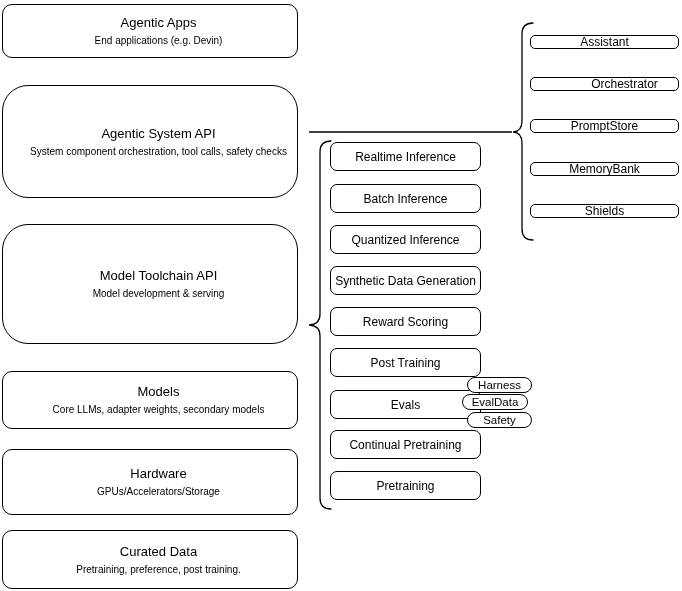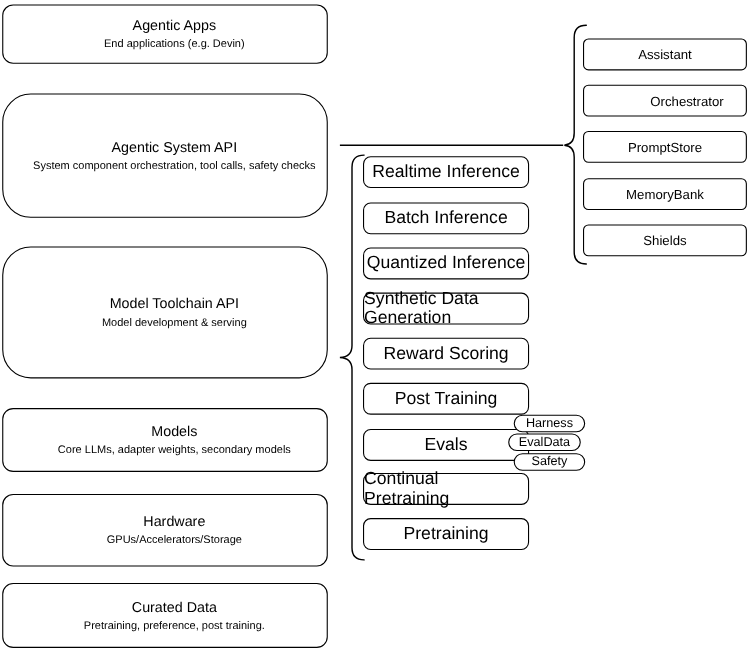--- a/index.html
+++ b/index.html
@@ -16,24 +16,24 @@
     border:1.3px solid #000;background:#fff;
     display:flex;flex-direction:column;align-items:center;justify-content:center;
     gap:5px;text-align:center;box-sizing:border-box;padding-left:17px;
   }
   .lbox .title{font-size:13px;line-height:15px;}
   .lbox .subtitle{font-size:10px;line-height:12px;}
   .mbox{
     position:absolute;left:330px;width:151px;height:29px;
     border:1.3px solid #000;border-radius:7px;background:#fff;
     display:flex;align-items:center;justify-content:center;
-    font-size:16px;box-sizing:border-box;z-index:1;
+    font-size:12px;box-sizing:border-box;z-index:1;
   }
   .rbox{
-    position:absolute;left:530px;width:149px;height:29px;
+    position:absolute;left:530px;width:149px;height:14px;
     border:1.3px solid #000;border-radius:5px;background:#fff;
     display:flex;align-items:center;justify-content:center;
     font-size:12px;box-sizing:border-box;
   }
   .pill{
     position:absolute;height:16px;
     border:1.3px solid #000;border-radius:8px;background:#fff;
     display:flex;align-items:center;justify-content:center;
     font-size:11.5px;box-sizing:border-box;z-index:3;
   }

